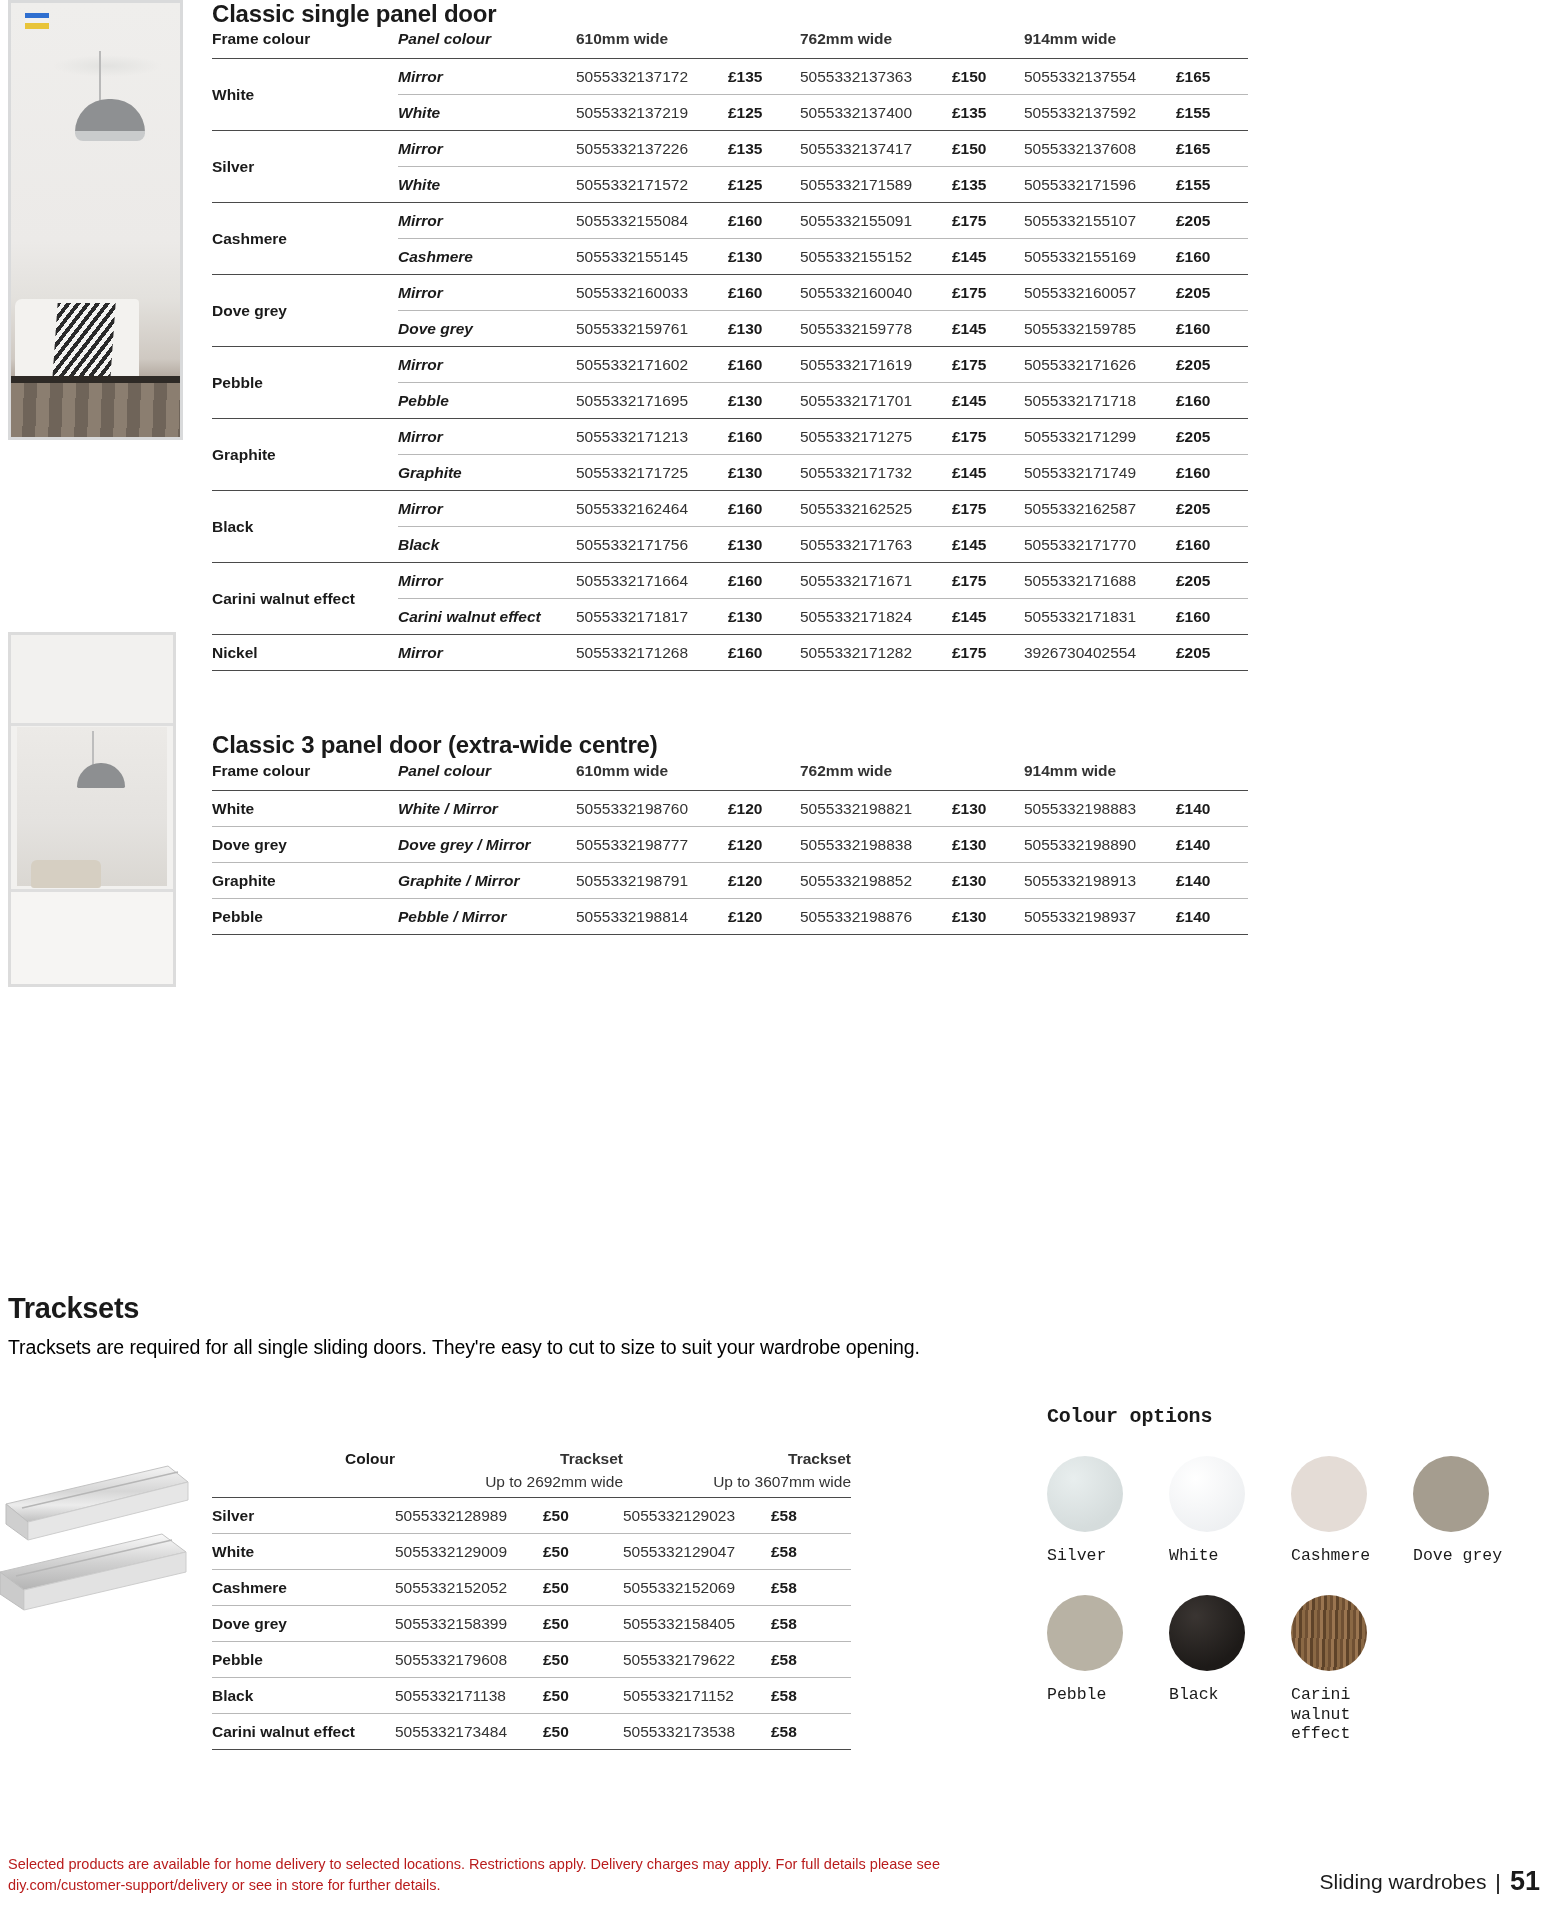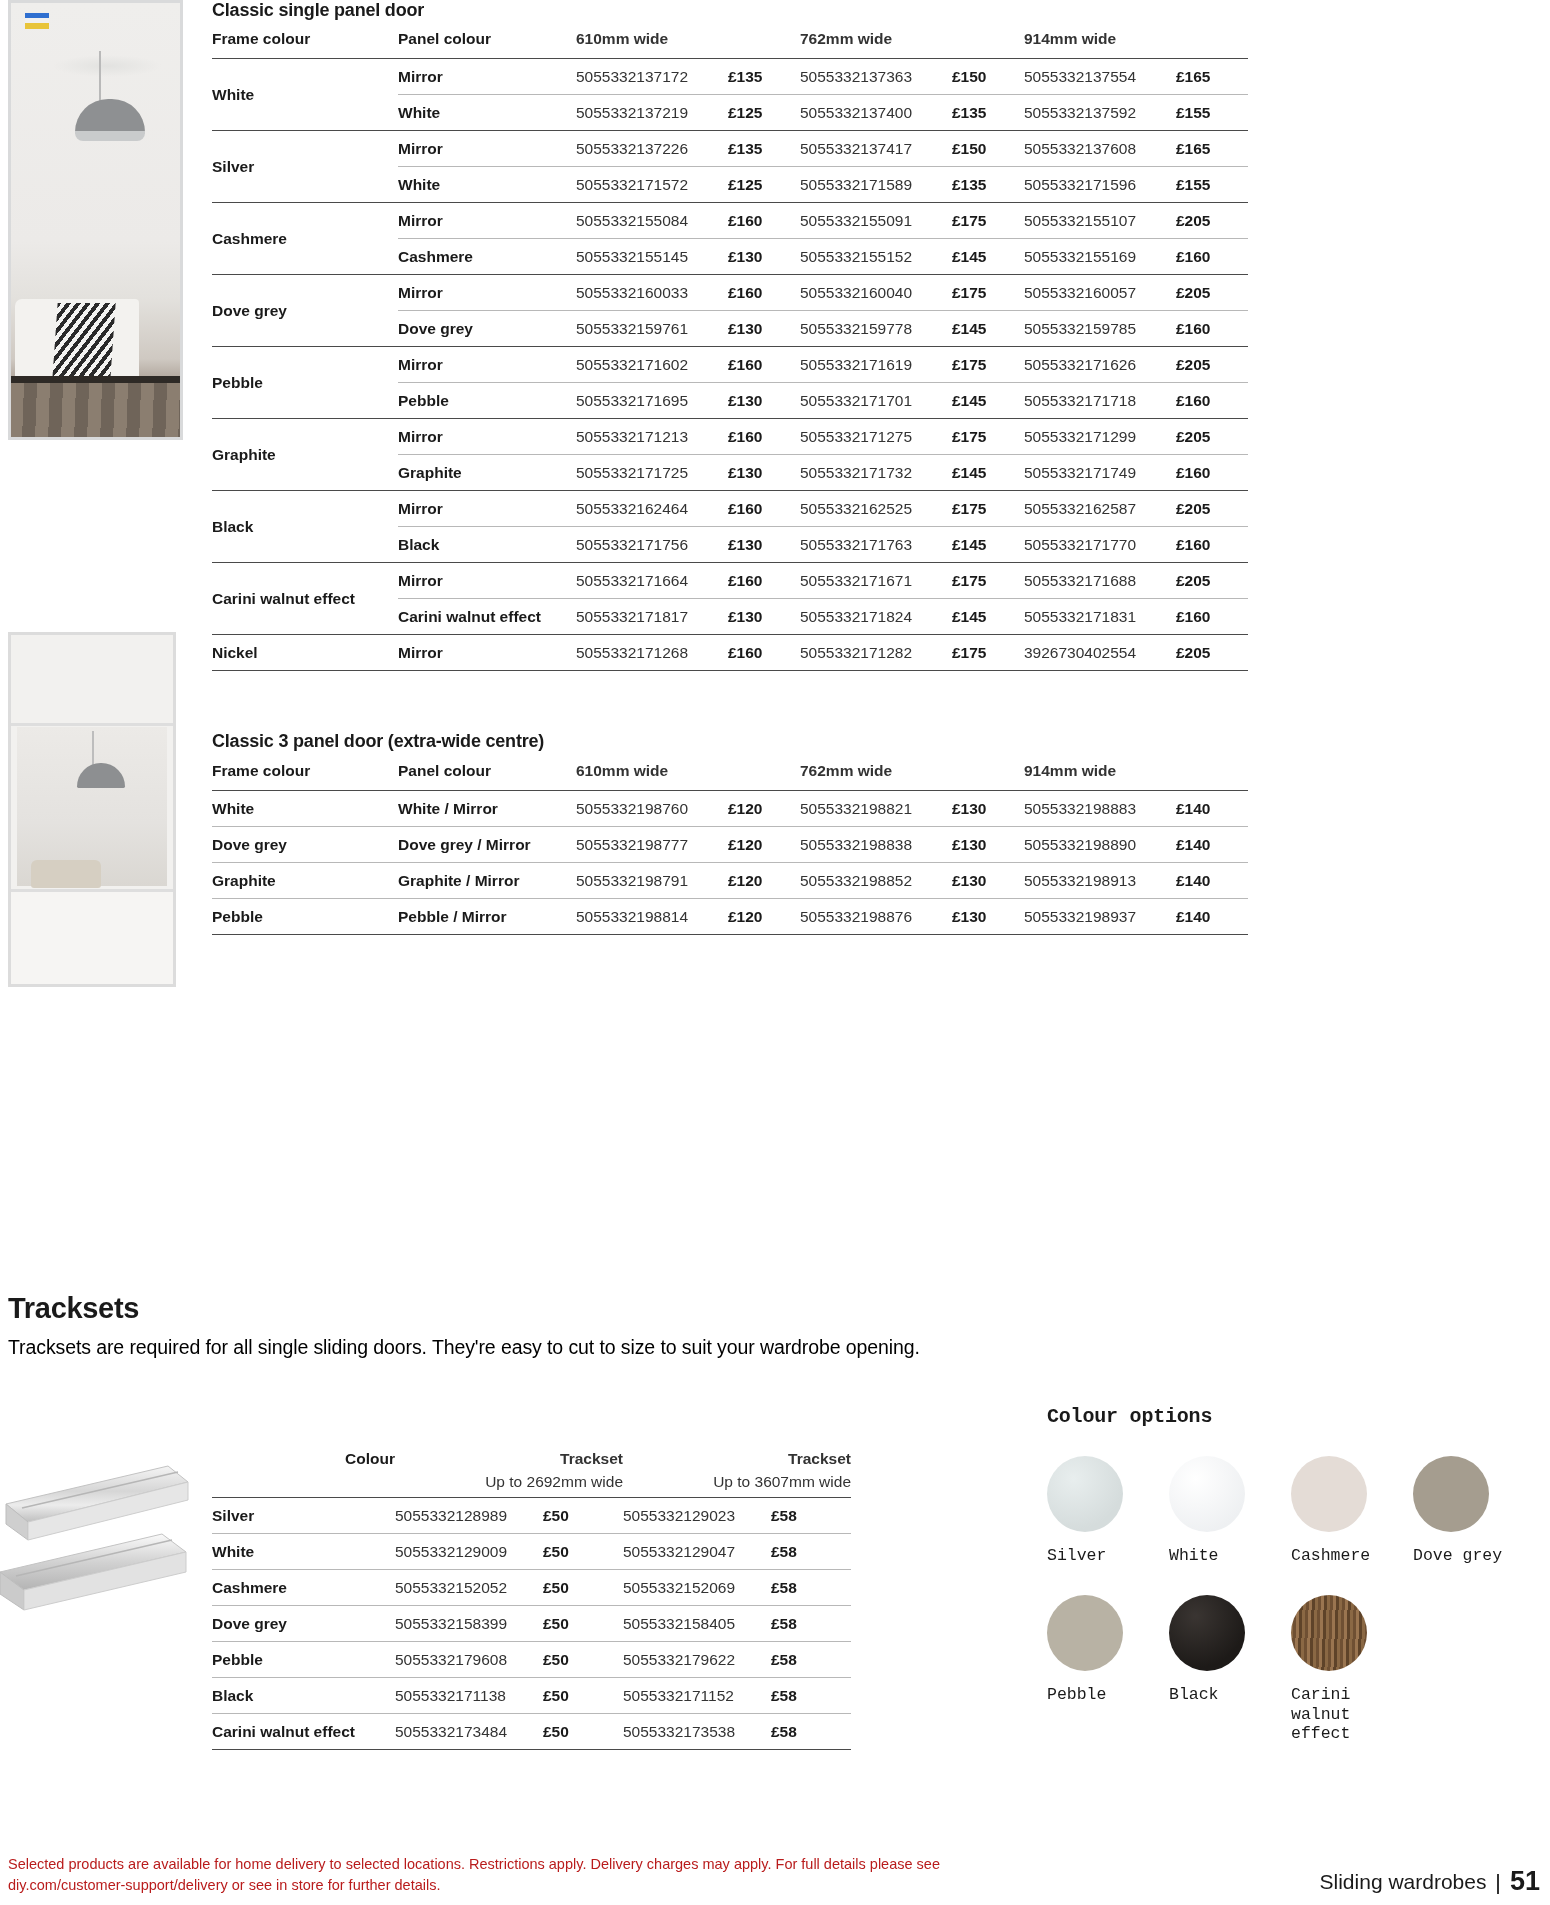--- a/index.html
+++ b/index.html
@@ -96,21 +96,21 @@
   }
 
   #photo-track {
     left: 0px; top: 1456px; width: 195px; height: 190px;
     background: #ffffff; border: none;
   }
 
   
   .tbl-title {
     position: absolute;
-    font-size: 18px; font-weight: bold; letter-spacing: -0.2px;
+    font-size: 24px; font-weight: bold; letter-spacing: -0.2px;
   }
 
   
   table.price {
     position: absolute;
     border-collapse: collapse;
     font-size: 15.5px;
   }
   table.price th {
     text-align: left;
@@ -122,21 +122,21 @@
   table.price td {
     padding: 9px 0 8px 0;
     vertical-align: middle;
     border-top: 1.2px solid #b8b8b8;
     white-space: nowrap;
   }
   table.price tr.grouptop > td { border-top: 1.2px solid #4a4a4a; }
   table.price tr.headrow th { border-bottom: 1.2px solid #4a4a4a; }
   table.price tr.lastrow td { border-bottom: 1.2px solid #4a4a4a; }
   .c-frame  { width: 186px; font-weight: bold; }
-  .c-panel  { width: 178px; font-weight: bold; }
+  .c-panel  { width: 178px; font-weight: bold; font-style: italic; }
   .c-code   { width: 152px; color: #333; }
   .c-price  { width: 72px; font-weight: bold; }
 
   
   #tracksets-heading {
     position: absolute; left: 8px; top: 1292px;
     font-size: 29px; font-weight: bold; letter-spacing: -0.3px;
   }
   #tracksets-sub {
     position: absolute; left: 8px; top: 1336px;

